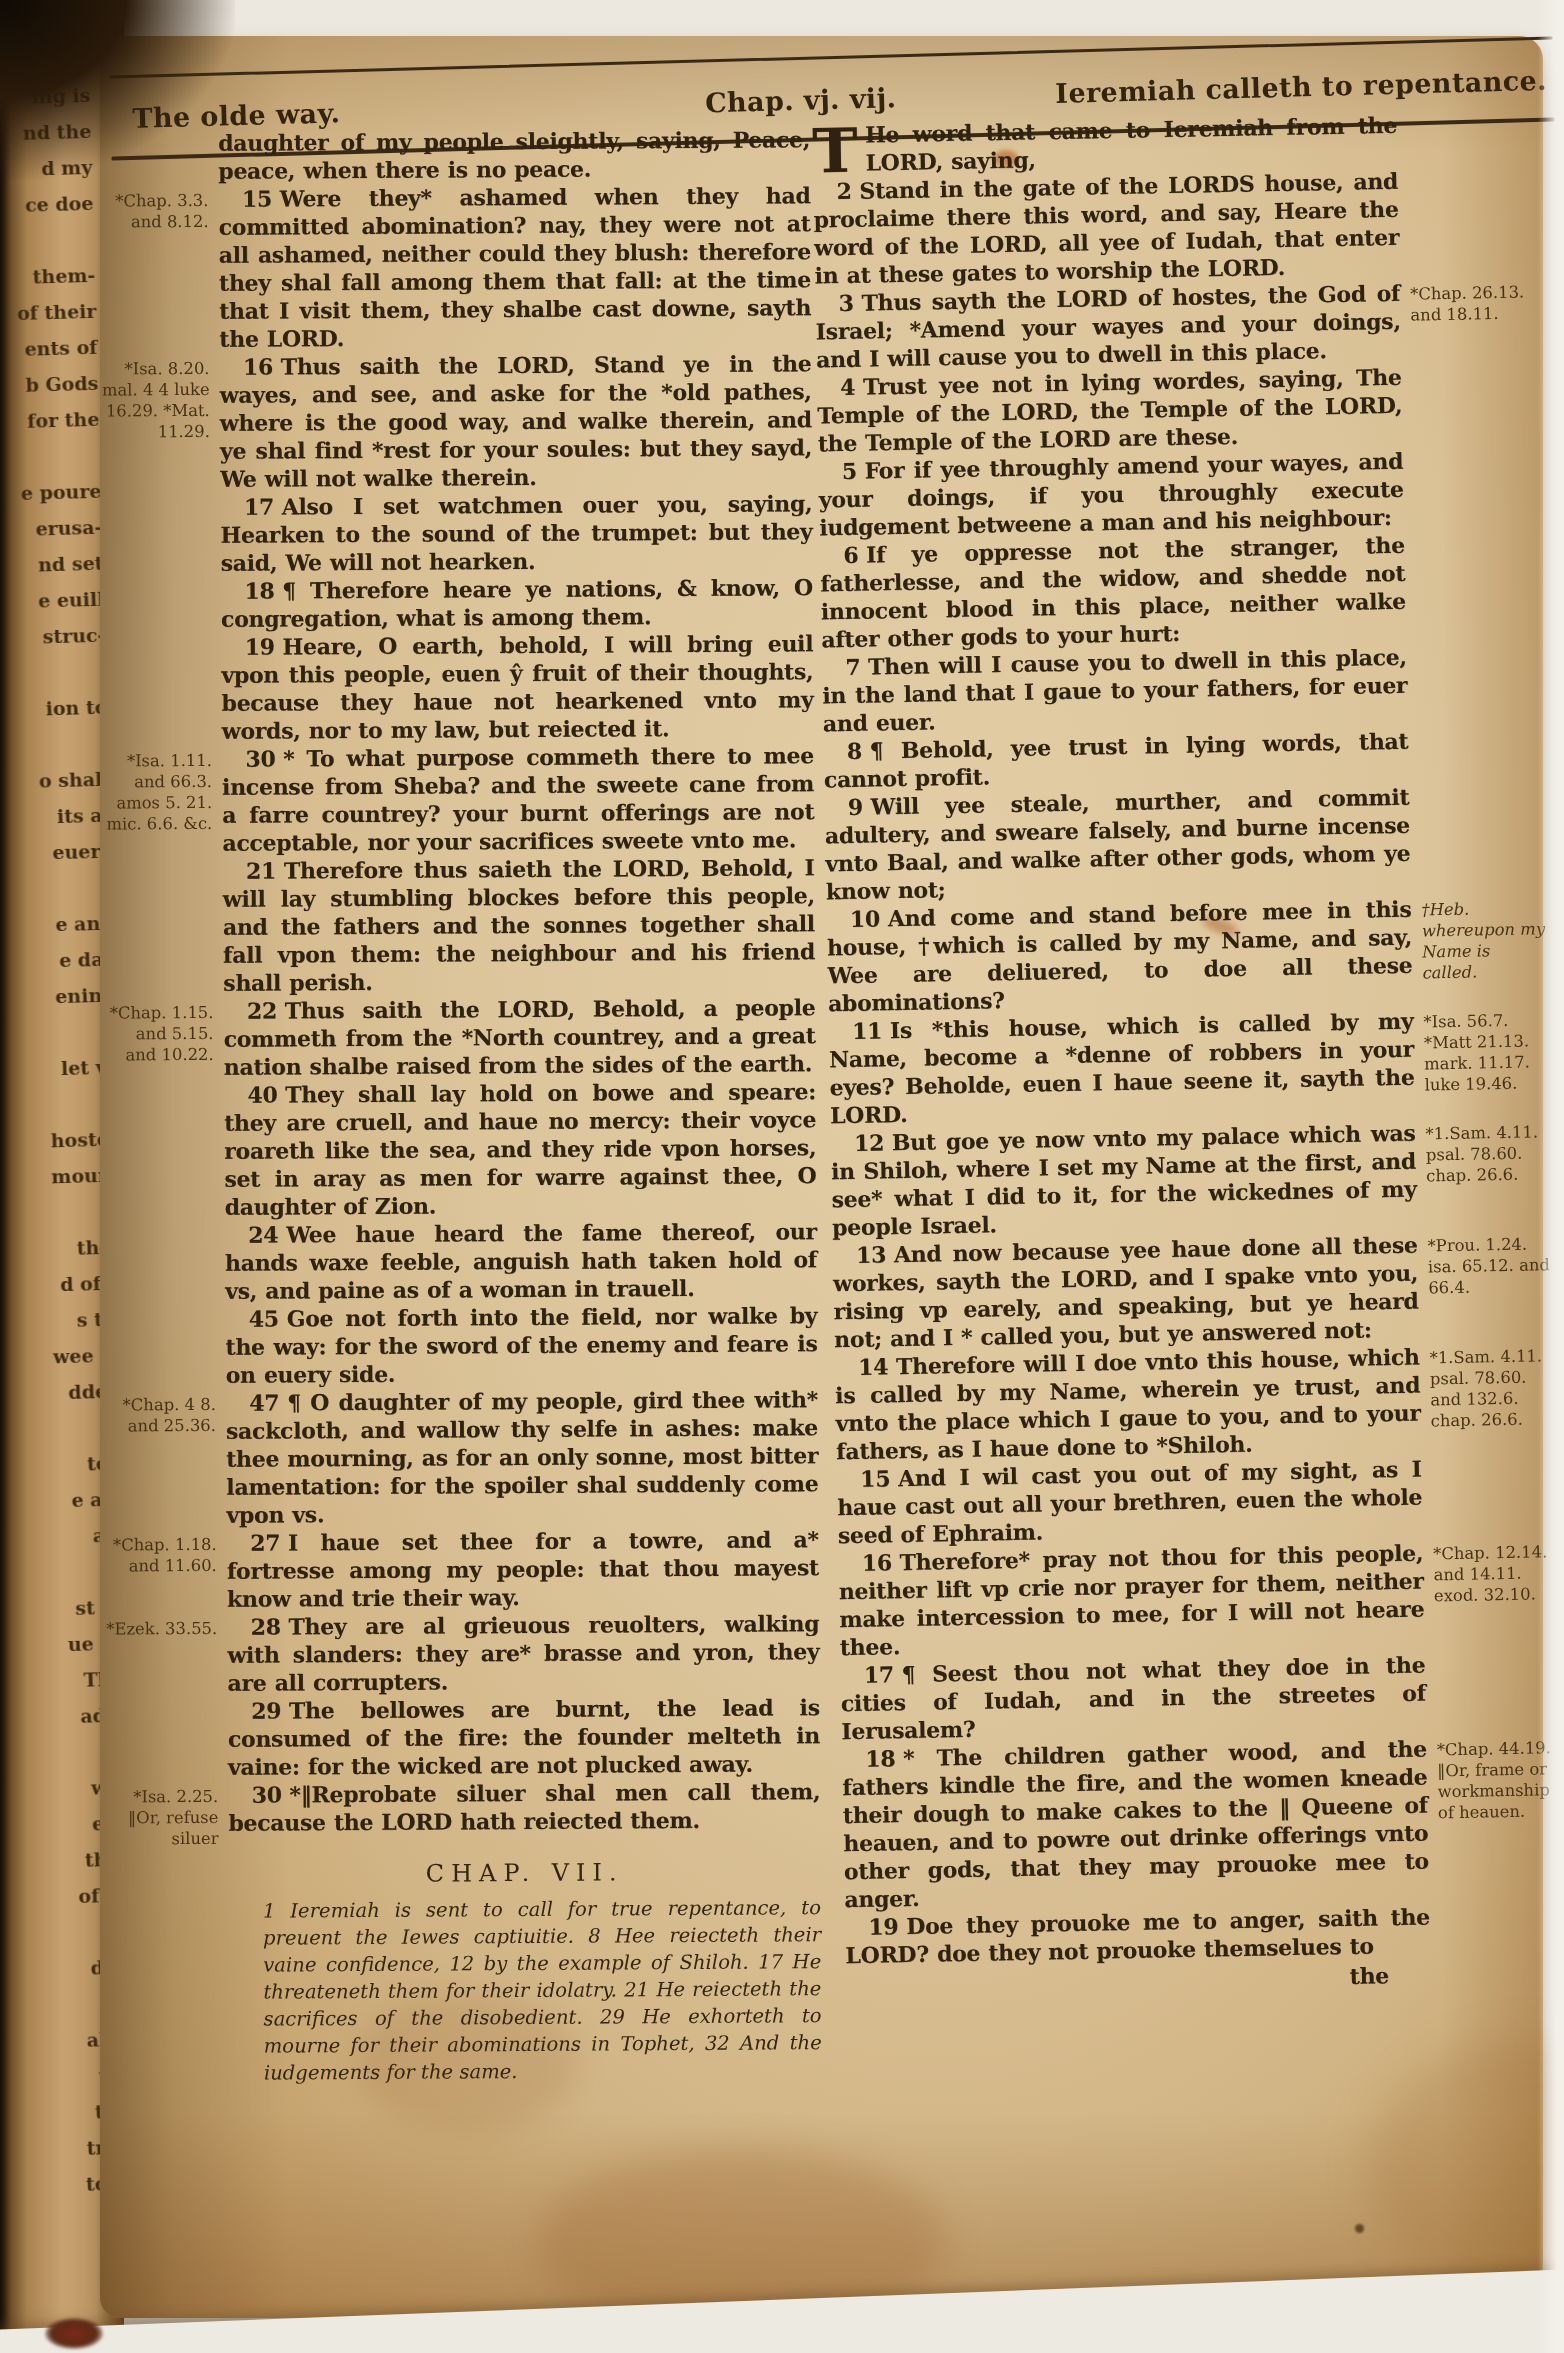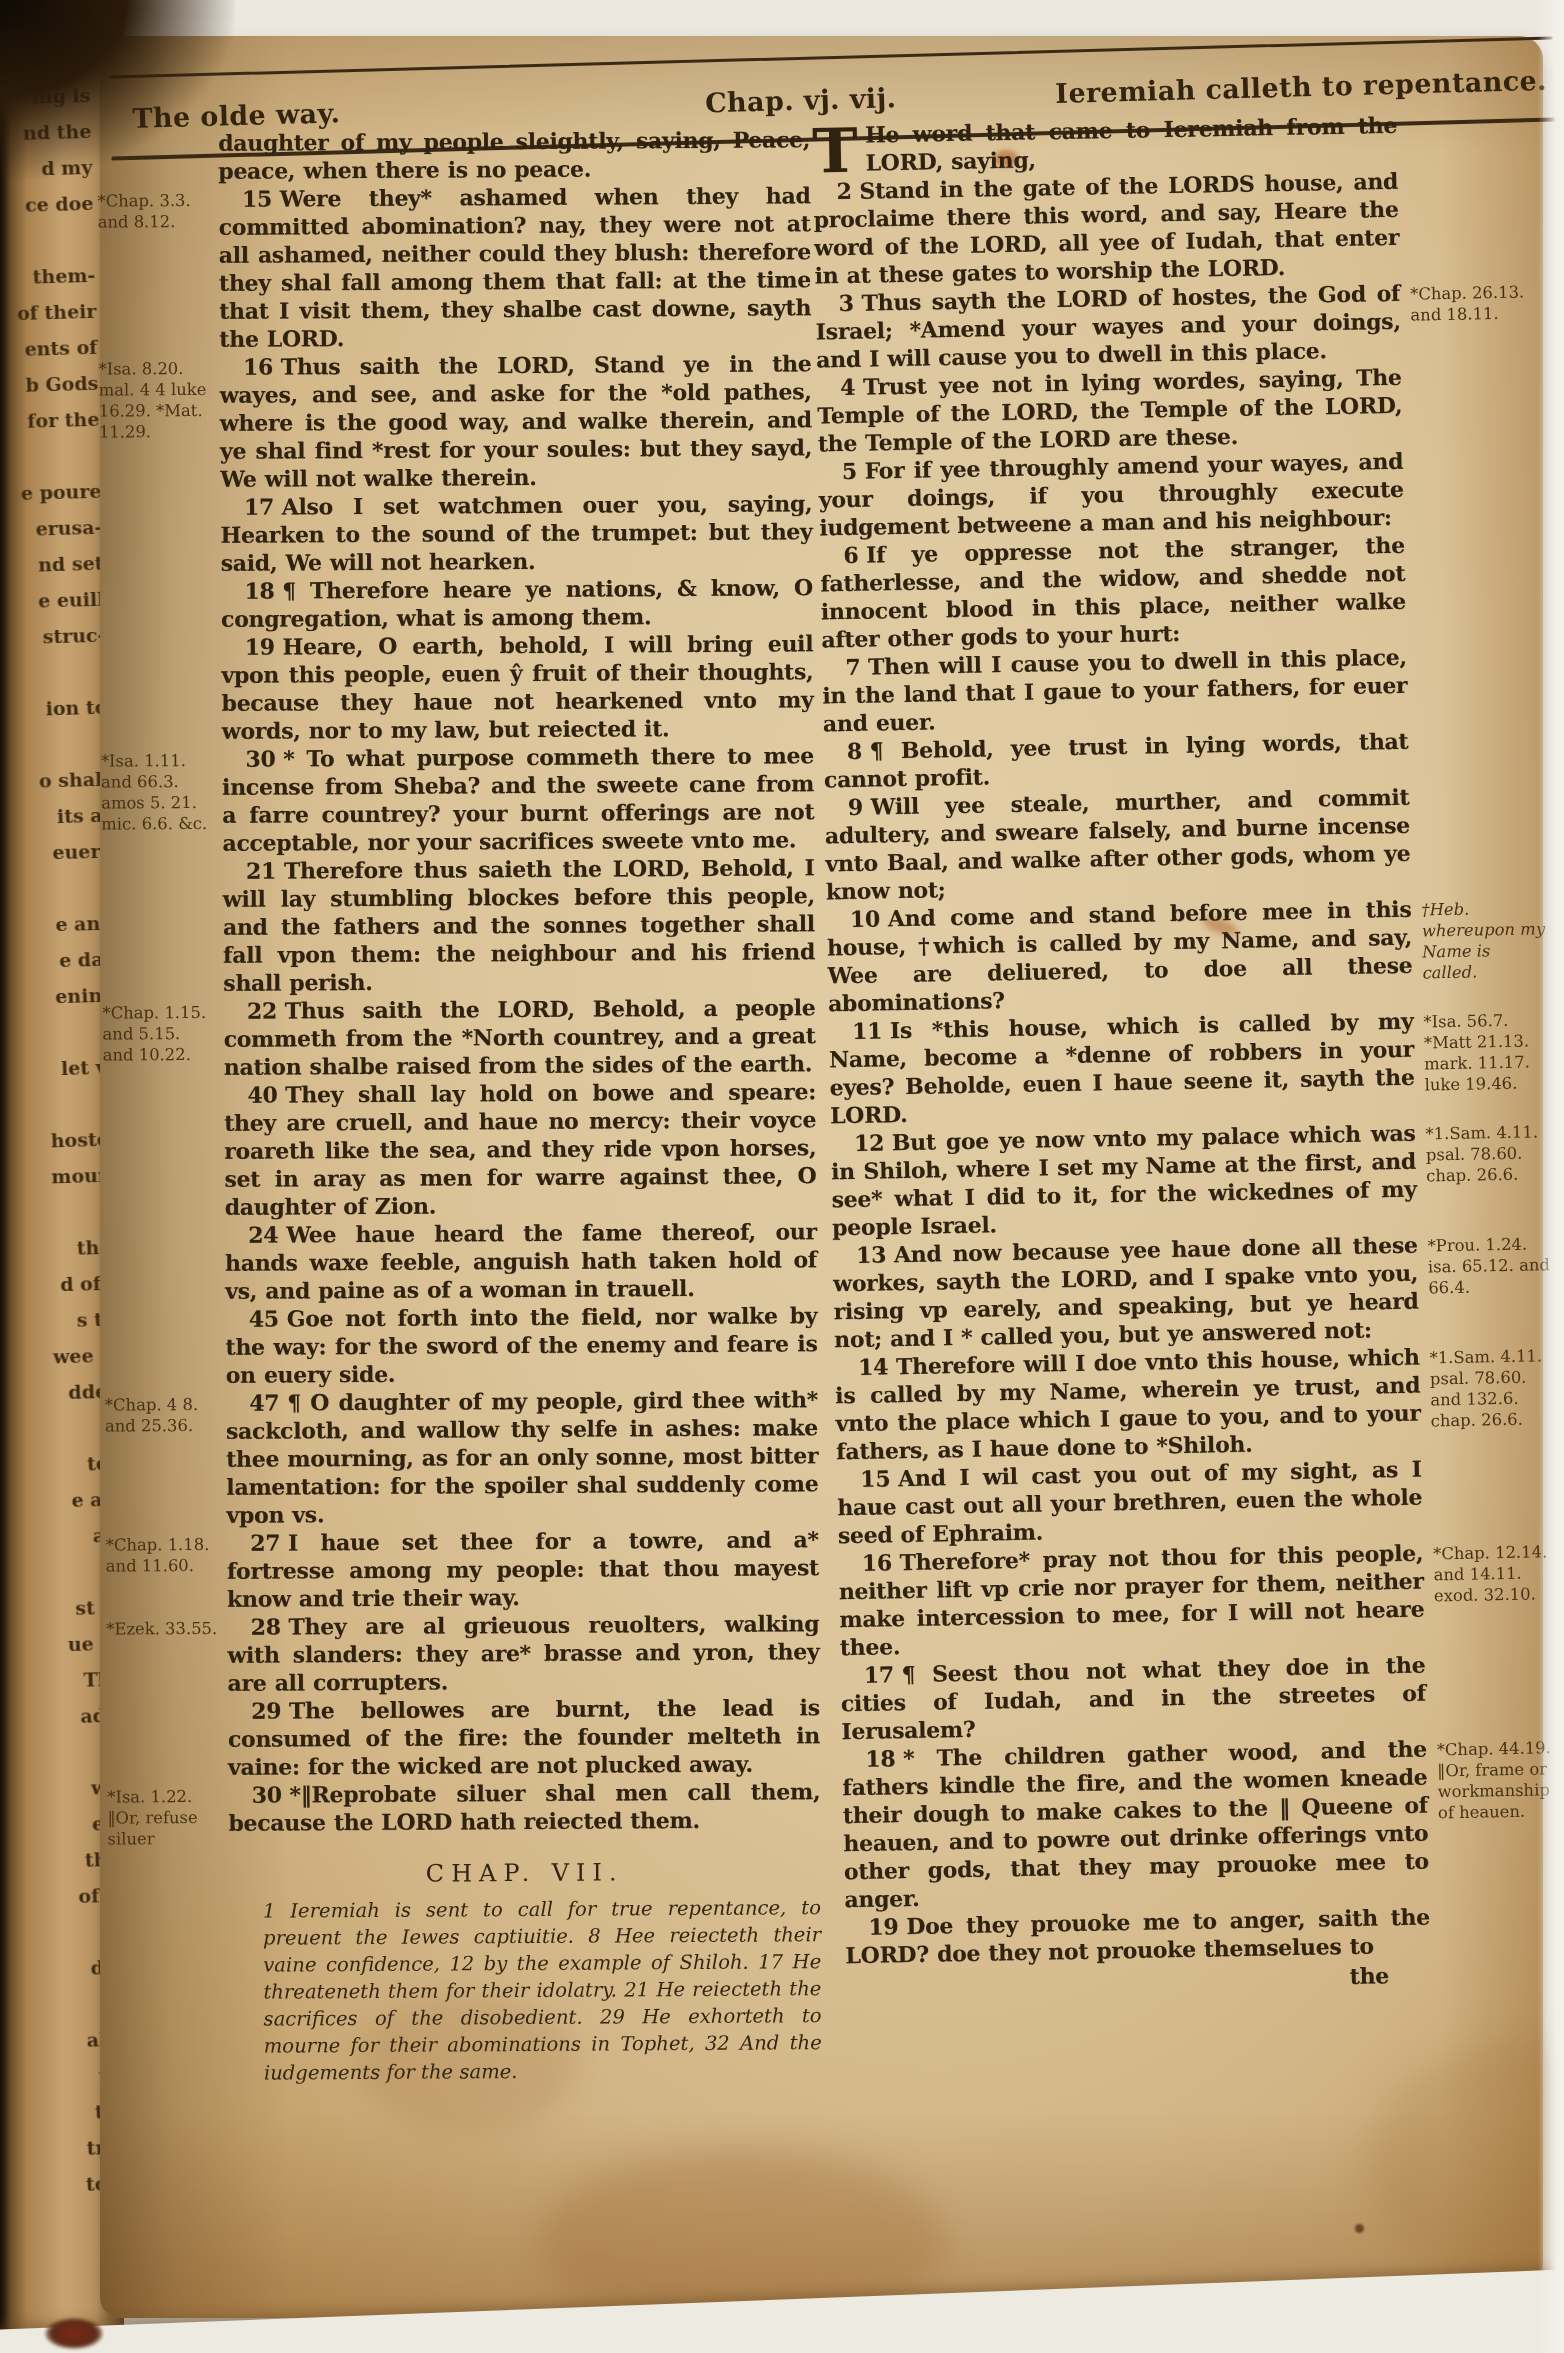--- a/index.html
+++ b/index.html
@@ -68,21 +68,21 @@
     font-weight:bold;letter-spacing:-0.3px;word-spacing:0.8px;
     text-shadow:0.3px 0.3px 0 rgba(47,34,16,.30);}
   .col-left{left:224px;top:127px;width:592px;transform:rotate(-.35deg);}
   .col-right{left:829px;top:116px;width:585px;transform:rotate(-1.05deg);}
   .verse{position:relative;margin:0;text-align:justify;text-indent:23.5px;}
   .verse.cont{text-indent:0;}
   .vnum{padding-right:7.8px;}
   .dropcap{float:left;font-size:61px;line-height:49px;padding:4.7px 7.8px 0 0;}
   .mnote{position:absolute;top:4.7px;font-size:16.4px;line-height:21px;font-weight:normal;
     letter-spacing:0;word-spacing:0;color:#463114;text-shadow:none;text-indent:0;text-align:left;}
-  .col-left .mnote{left:-121px;width:111px;}
+  .col-left .mnote{left:-121px;width:111px;text-align:right;}
   .col-right .mnote{right:-135px;width:125px;}
   .mnote.gloss{font-style:italic;}
   .chap-head{margin:23.5px 0 9.4px;text-align:center;font-size:24px;font-weight:normal;
     letter-spacing:7px;color:#33240f;text-shadow:none;}
   .chap-summary{margin:0;padding-left:34px;font-size:19.6px;line-height:27px;
     font-weight:normal;font-style:italic;letter-spacing:0;word-spacing:0;
     text-align:justify;color:#342511;text-shadow:none;}
   .catchword{margin-top:1.6px;text-align:right;padding-right:42px;}
 </style>
 </head>
@@ -195,21 +195,21 @@
         <p class="verse"><span class="mnote">*Isa. 1.11. and 66.3. amos 5. 21. mic. 6.6. &amp;c.</span><span class="vnum">30</span><span class="vtext">* To what purpose commeth there to mee incense from Sheba? and the sweete cane from a farre countrey? your burnt offerings are not acceptable, nor your sacrifices sweete vnto me.</span></p>
         <p class="verse"><span class="vnum">21</span><span class="vtext">Therefore thus saieth the LORD, Behold, I will lay stumbling blockes before this people, and the fathers and the sonnes together shall fall vpon them: the neighbour and his friend shall perish.</span></p>
         <p class="verse"><span class="mnote">*Chap. 1.15. and 5.15. and 10.22.</span><span class="vnum">22</span><span class="vtext">Thus saith the LORD, Behold, a people commeth from the *North countrey, and a great nation shalbe raised from the sides of the earth.</span></p>
         <p class="verse"><span class="vnum">40</span><span class="vtext">They shall lay hold on bowe and speare: they are cruell, and haue no mercy: their voyce roareth like the sea, and they ride vpon horses, set in aray as men for warre against thee, O daughter of Zion.</span></p>
         <p class="verse"><span class="vnum">24</span><span class="vtext">Wee haue heard the fame thereof, our hands waxe feeble, anguish hath taken hold of vs, and paine as of a woman in trauell.</span></p>
         <p class="verse"><span class="vnum">45</span><span class="vtext">Goe not forth into the field, nor walke by the way: for the sword of the enemy and feare is on euery side.</span></p>
         <p class="verse"><span class="mnote">*Chap. 4 8. and 25.36.</span><span class="vnum">47</span><span class="vtext">¶ O daughter of my people, gird thee with* sackcloth, and wallow thy selfe in ashes: make thee mourning, as for an only sonne, most bitter lamentation: for the spoiler shal suddenly come vpon vs.</span></p>
         <p class="verse"><span class="mnote">*Chap. 1.18. and 11.60.</span><span class="vnum">27</span><span class="vtext">I haue set thee for a towre, and a* fortresse among my people: that thou mayest know and trie their way.</span></p>
         <p class="verse"><span class="mnote">*Ezek. 33.55.</span><span class="vnum">28</span><span class="vtext">They are al grieuous reuolters, walking with slanders: they are* brasse and yron, they are all corrupters.</span></p>
         <p class="verse"><span class="vnum">29</span><span class="vtext">The bellowes are burnt, the lead is consumed of the fire: the founder melteth in vaine: for the wicked are not plucked away.</span></p>
-        <p class="verse"><span class="mnote">*Isa. 1.22. ‖Or, refuse siluer</span><span class="vnum">30</span><span class="vtext">*‖Reprobate siluer shal men call them, because the LORD hath reiected them.</span></p>
+        <p class="verse"><span class="mnote">*Isa. 2.25. ‖Or, refuse siluer</span><span class="vnum">30</span><span class="vtext">*‖Reprobate siluer shal men call them, because the LORD hath reiected them.</span></p>
       </div>
     <div class="chap-head">CHAP. VII.</div>
     <p class="chap-summary">1 Ieremiah is sent to call for true repentance, to preuent the Iewes captiuitie. 8 Hee reiecteth their vaine confidence, 12 by the example of Shiloh. 17 He threateneth them for their idolatry. 21 He reiecteth the sacrifices of the disobedient. 29 He exhorteth to mourne for their abominations in Tophet, 32 And the iudgements for the same.</p>
   </div>
 
   <div class="col col-right">
     <div id="right-verses">
         <p class="verse cont"><span class="dropcap">T</span><span class="vtext">He word that came to Ieremiah from the LORD, saying,</span></p>
         <p class="verse"><span class="vnum">2</span><span class="vtext">Stand in the gate of the LORDS house, and proclaime there this word, and say, Heare the word of the LORD, all yee of Iudah, that enter in at these gates to worship the LORD.</span></p>
         <p class="verse"><span class="mnote">*Chap. 26.13. and 18.11.</span><span class="vnum">3</span><span class="vtext">Thus sayth the LORD of hostes, the God of Israel; *Amend your wayes and your doings, and I will cause you to dwell in this place.</span></p>

